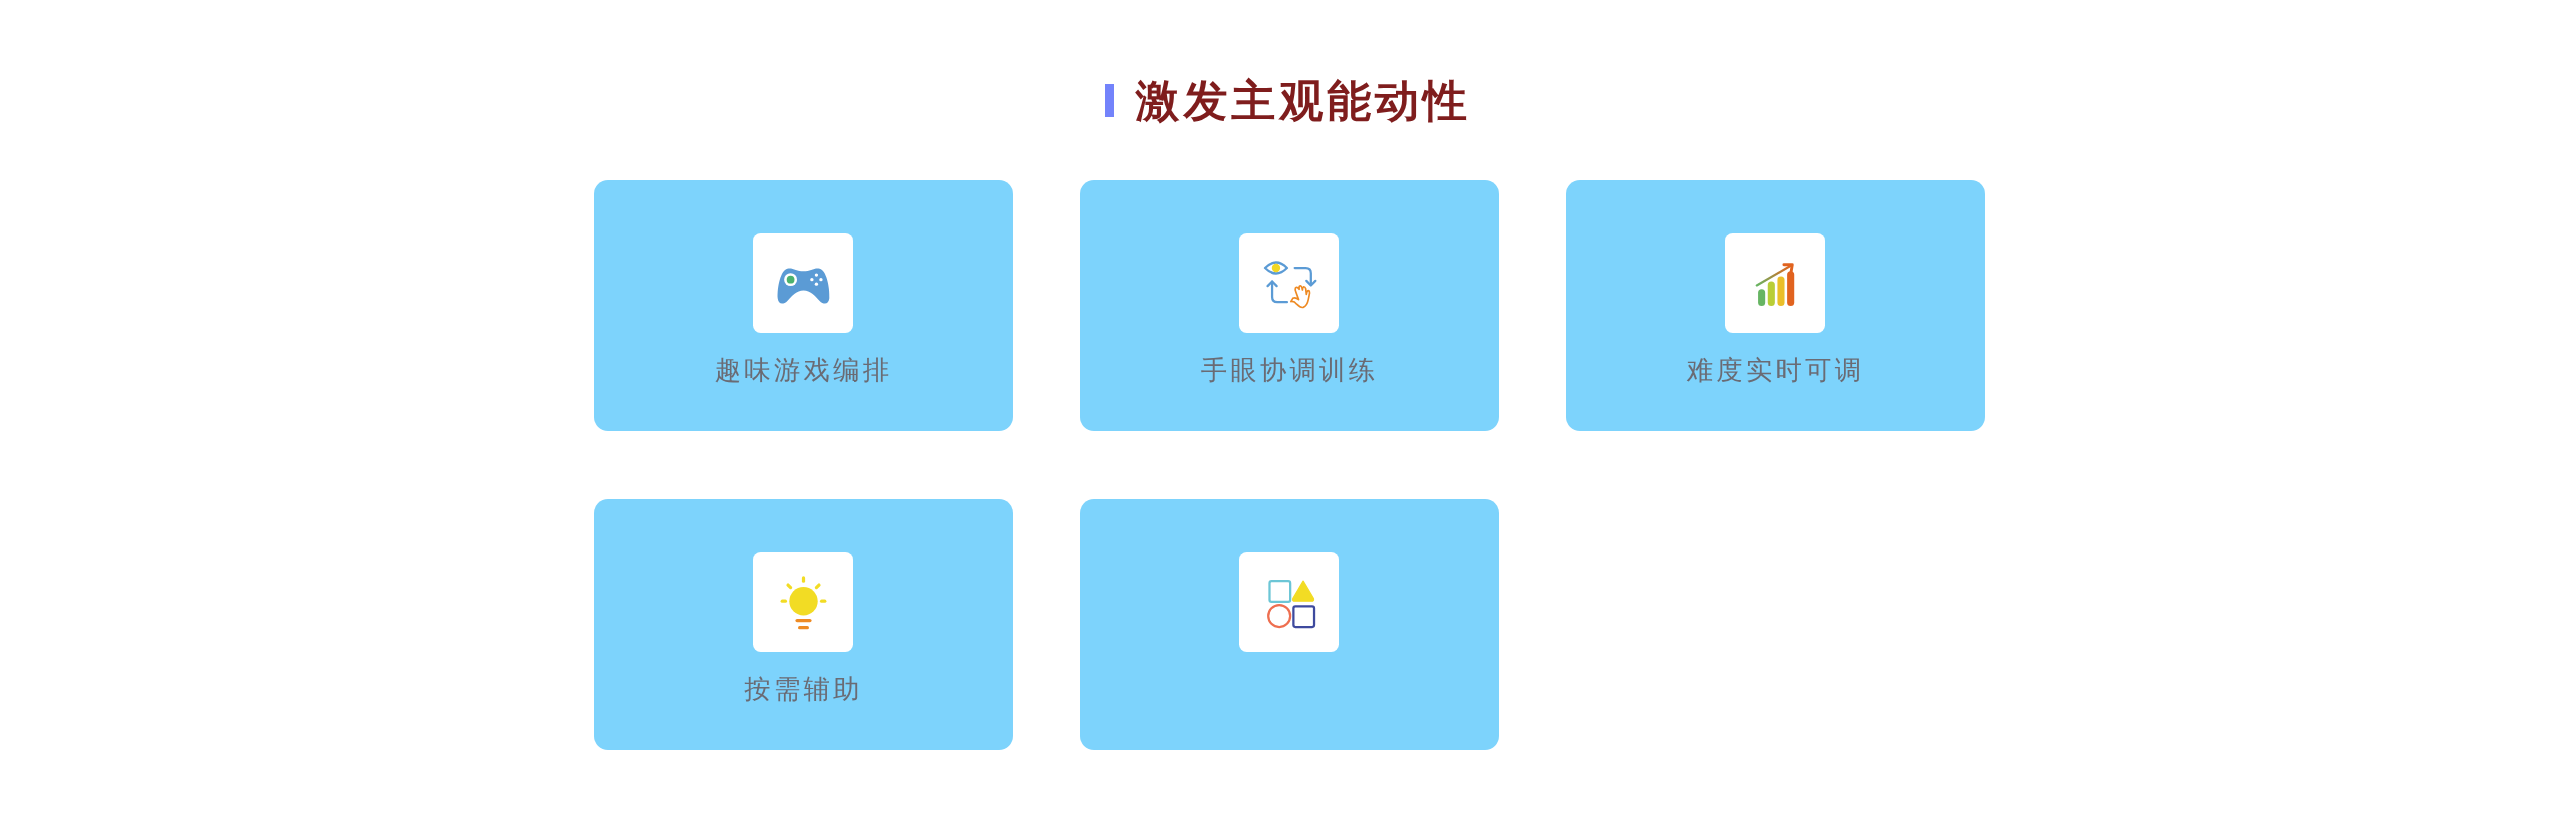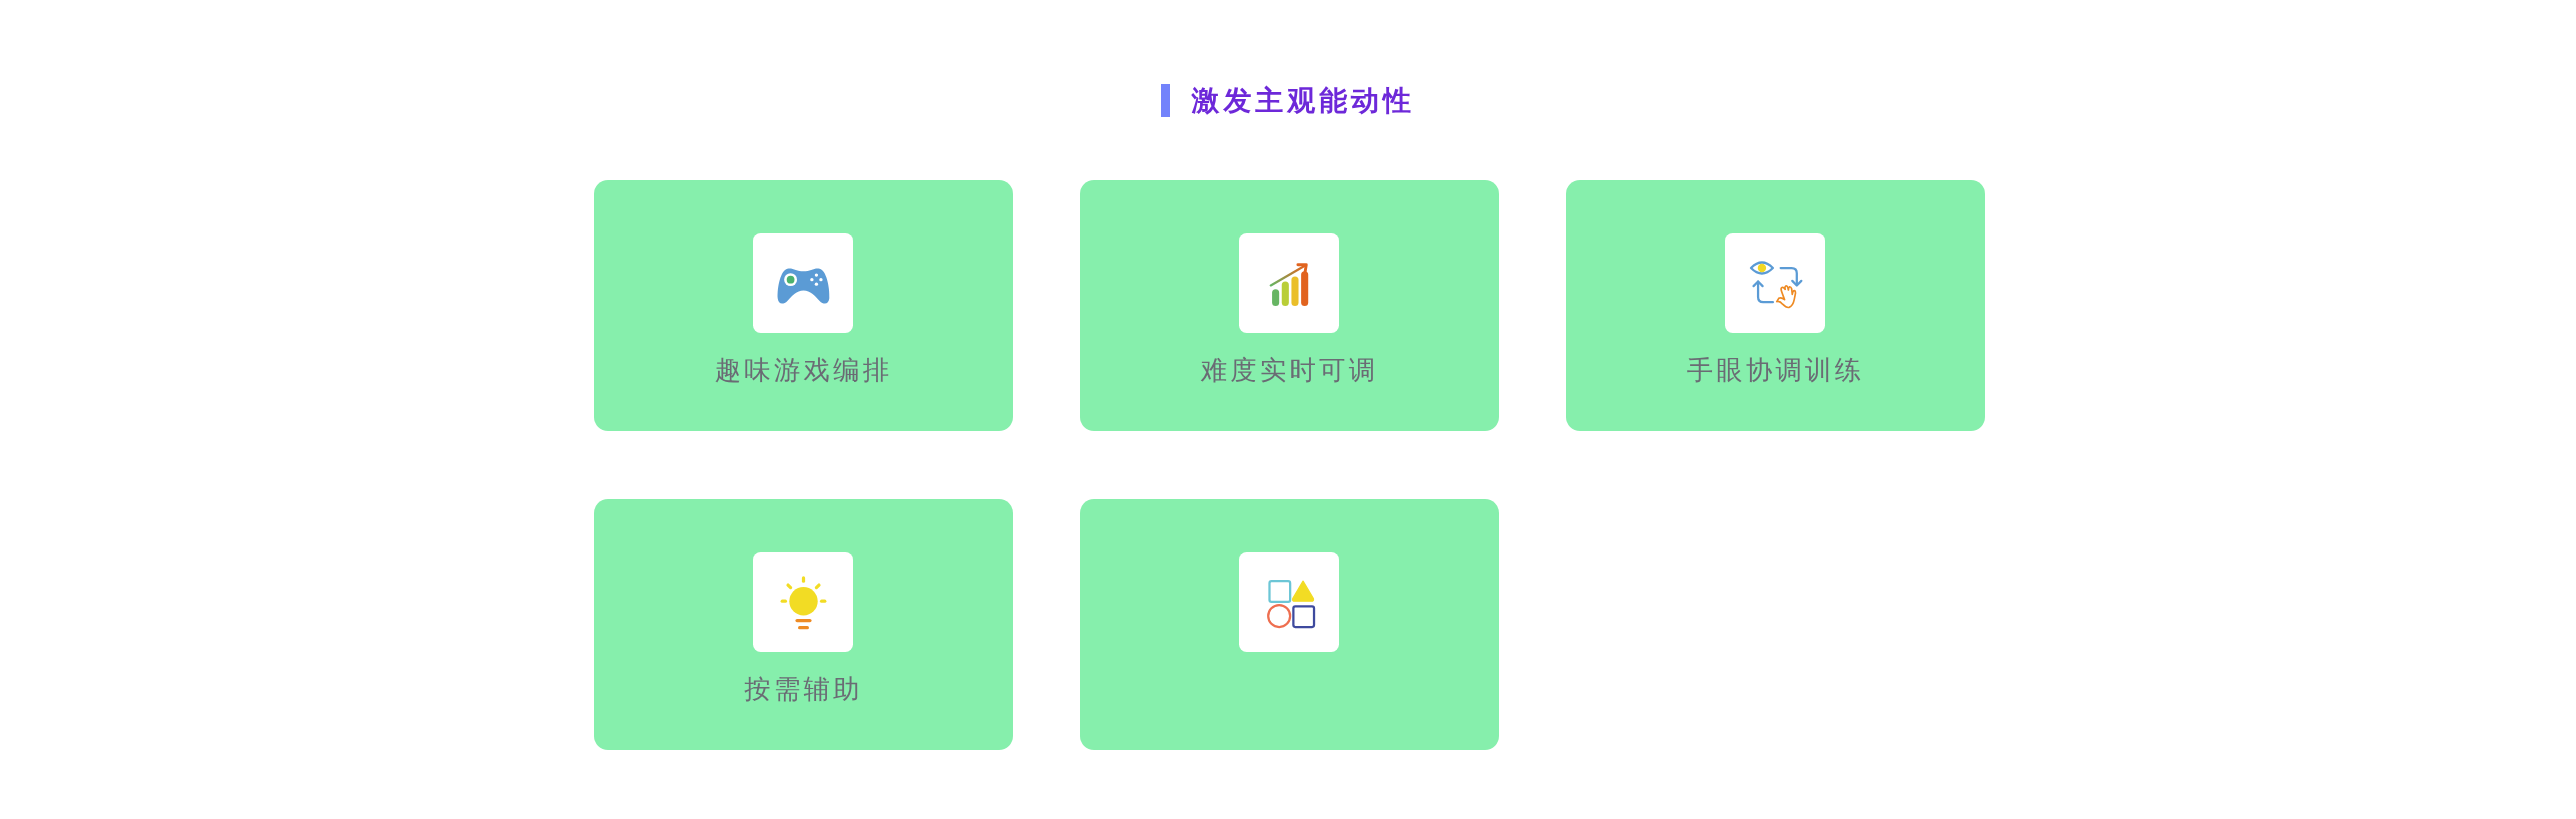--- a/index.html
+++ b/index.html
@@ -25,40 +25,40 @@
     align-items: center;
   }
   .accent-bar {
     width: 8.4px;
     height: 33px;
     background: #7383FB;
     margin-right: 22px;
     flex: none;
   }
   .section-title {
-    font-size: 28px;
+    font-size: 44px;
     font-weight: bold;
-    color: #6d28d9;
+    color: #7f1d1d;
     letter-spacing: 3.9px;
     line-height: 1;
   }
   .card-grid {
     position: absolute;
     left: 594px;
     top: 180px;
     width: 1390px;
     display: grid;
     grid-template-columns: 419px 419px 419px;
     column-gap: 67px;
     row-gap: 68px;
   }
   .card {
     width: 419px;
     height: 251px;
-    background: #86efac;
+    background: #7dd3fc;
     border-radius: 14px;
     position: relative;
     box-sizing: border-box;
     cursor: pointer;
   }
   .icon-box {
     position: absolute;
     left: 159px;
     top: 53px;
     width: 100px;
@@ -107,50 +107,50 @@
         <circle cx="68" cy="49" r="2.6" fill="#ffffff"></circle>
         <circle cx="82" cy="49" r="2.6" fill="#ffffff"></circle>
       </svg>
     </div>
     <div class="card-label">趣味游戏编排</div>
   </div>
 
   <div class="card">
     <div class="icon-box">
       <svg viewBox="0 0 110 110">
+        <path d="M17 31 Q34 14 51 31 Q34 48 17 31 Z" fill="none" stroke="#5B9BD5" stroke-width="3.5" stroke-linejoin="round"></path>
+        <circle cx="34" cy="31" r="6.5" fill="#F2D724"></circle>
+        <path d="M63 31 H80 Q88 31 88 39 V57" fill="none" stroke="#5B9BD5" stroke-width="3.5" stroke-linecap="round"></path>
+        <path d="M81 51 L88 58 L95 51" fill="none" stroke="#5B9BD5" stroke-width="3.5" stroke-linecap="round" stroke-linejoin="round"></path>
+        <path d="M51 84 H36 Q28 84 28 76 V52" fill="none" stroke="#5B9BD5" stroke-width="3.5" stroke-linecap="round"></path>
+        <path d="M21 59 L28 52 L35 59" fill="none" stroke="#5B9BD5" stroke-width="3.5" stroke-linecap="round" stroke-linejoin="round"></path>
+        <path d="M57 83 Q62 82 66 87 Q72 93 76 92 Q82 90 84 80 L86 70 Q86 66 84 66 Q82 66 81 72 L80 63 Q79 60 77 60 Q75 61 75 65 L74 61 Q73 58 71 59 Q69 60 70 64 L68 62 Q66 60 64 62 Q63 64 65 69 L69 80 Q64 76 60 78 Z" fill="none" stroke="#EE8A23" stroke-width="2.6" stroke-linejoin="round"></path>
+      </svg>
+    </div>
+    <div class="card-label">手眼协调训练</div>
+  </div>
+
+  <div class="card">
+    <div class="icon-box">
+      <svg viewBox="0 0 110 110">
         <defs>
           <linearGradient id="arrowGrad" x1="0" y1="1" x2="1" y2="0">
             <stop offset="0" stop-color="#67B563"></stop>
             <stop offset="1" stop-color="#E1631F"></stop>
           </linearGradient>
         </defs>
         <path d="M26 58 L78 28" stroke="url(#arrowGrad)" stroke-width="3.5" stroke-linecap="round" fill="none"></path>
         <path d="M68 26 L81 26 L79 38" stroke="#E1631F" stroke-width="4.5" stroke-linecap="round" stroke-linejoin="round" fill="none"></path>
         <rect x="28" y="64" width="11" height="26" rx="5.5" fill="#67B563"></rect>
         <rect x="43" y="52" width="11" height="38" rx="5.5" fill="#B9CE37"></rect>
         <rect x="58" y="44" width="11" height="46" rx="5.5" fill="#EABF2A"></rect>
         <rect x="73" y="36" width="11" height="54" rx="5.5" fill="#E1631F"></rect>
       </svg>
     </div>
     <div class="card-label">难度实时可调</div>
-  </div>
-
-  <div class="card">
-    <div class="icon-box">
-      <svg viewBox="0 0 110 110">
-        <path d="M17 31 Q34 14 51 31 Q34 48 17 31 Z" fill="none" stroke="#5B9BD5" stroke-width="3.5" stroke-linejoin="round"></path>
-        <circle cx="34" cy="31" r="6.5" fill="#F2D724"></circle>
-        <path d="M63 31 H80 Q88 31 88 39 V57" fill="none" stroke="#5B9BD5" stroke-width="3.5" stroke-linecap="round"></path>
-        <path d="M81 51 L88 58 L95 51" fill="none" stroke="#5B9BD5" stroke-width="3.5" stroke-linecap="round" stroke-linejoin="round"></path>
-        <path d="M51 84 H36 Q28 84 28 76 V52" fill="none" stroke="#5B9BD5" stroke-width="3.5" stroke-linecap="round"></path>
-        <path d="M21 59 L28 52 L35 59" fill="none" stroke="#5B9BD5" stroke-width="3.5" stroke-linecap="round" stroke-linejoin="round"></path>
-        <path d="M57 83 Q62 82 66 87 Q72 93 76 92 Q82 90 84 80 L86 70 Q86 66 84 66 Q82 66 81 72 L80 63 Q79 60 77 60 Q75 61 75 65 L74 61 Q73 58 71 59 Q69 60 70 64 L68 62 Q66 60 64 62 Q63 64 65 69 L69 80 Q64 76 60 78 Z" fill="none" stroke="#EE8A23" stroke-width="2.6" stroke-linejoin="round"></path>
-      </svg>
-    </div>
-    <div class="card-label">手眼协调训练</div>
   </div>
 
 
   <div class="card">
     <div class="icon-box">
       <svg viewBox="0 0 110 110">
         <circle cx="55" cy="53" r="22" fill="#F2DC24"></circle>
         <line x1="55" y1="17" x2="55" y2="22" stroke="#F2DC24" stroke-width="5" stroke-linecap="round"></line>
         <line x1="31" y1="28" x2="35" y2="32" stroke="#F2DC24" stroke-width="5" stroke-linecap="round"></line>
         <line x1="79" y1="28" x2="75" y2="32" stroke="#F2DC24" stroke-width="5" stroke-linecap="round"></line>

